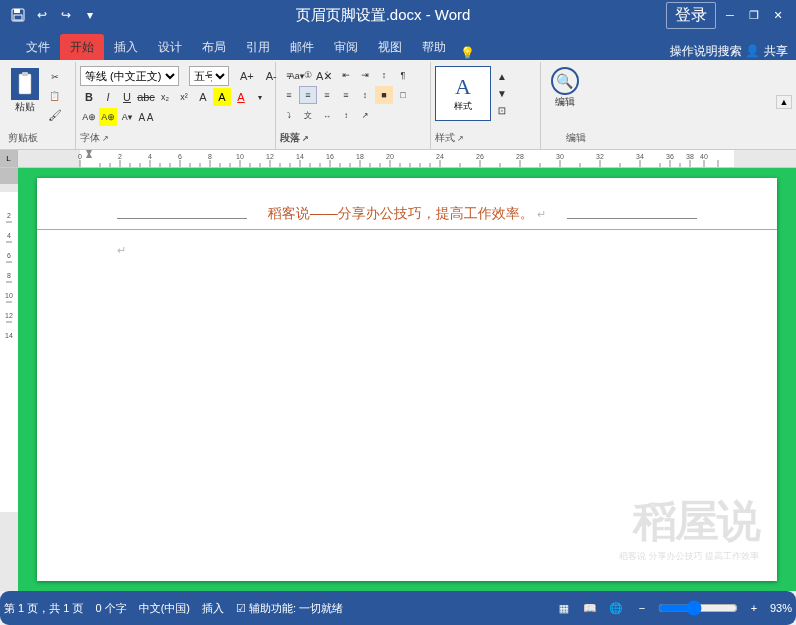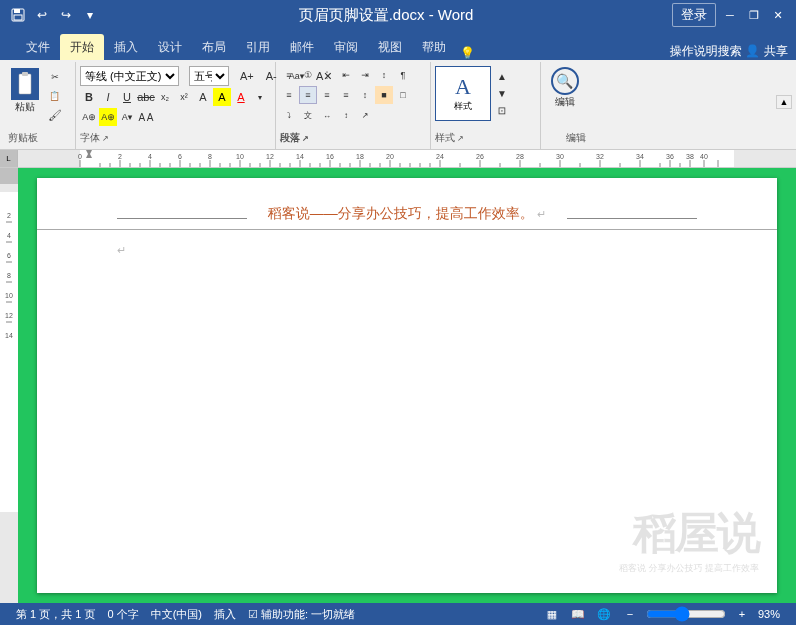--- a/index.html
+++ b/index.html
@@ -20,40 +20,40 @@
     #title-bar .right-controls { display: flex; align-items: center; gap: 4px; }
     .title-btn {
       width: 20px; height: 20px; display: flex; align-items: center; justify-content: center;
       cursor: pointer; font-size: 11px; color: white; border: none; background: transparent;
     }
     .qat-btn { width: 20px; height: 20px; display: flex; align-items: center; justify-content: center; cursor: pointer; color: white; font-size: 12px; }
 
     
     .login-btn {
       background: #2b579a; border: 1px solid rgba(255,255,255,0.5);
-      color: white; font-size: 13px; padding: 2px 8px; cursor: pointer; border-radius: 2px;
+      color: white; font-size: 16px; padding: 2px 8px; cursor: pointer; border-radius: 2px;
     }
 
     
     #ribbon-tabs {
       height: 30px;
       background: #2b579a;
       display: flex;
       align-items: flex-end;
       padding-left: 16px;
     }
     .ribbon-tab {
       height: 26px;
       padding: 0 10px;
       display: flex; align-items: center;
       font-size: 12px; color: rgba(255,255,255,0.85);
       cursor: pointer;
       border-radius: 3px 3px 0 0;
     }
-    .ribbon-tab.active { background: #fef9c3; color: #333; }
+    .ribbon-tab.active { background: #ef4444; color: #333; }
     .ribbon-search {
       margin-left: auto; margin-right: 4px;
       display: flex; align-items: center; color: white; font-size: 12px; gap: 4px; cursor: pointer;
     }
     .ribbon-share { color: white; font-size: 12px; margin-right: 8px; cursor: pointer; }
 
     
     #ribbon-content {
       background: #f0f0f0;
       border-bottom: 1px solid #ccc;
@@ -97,28 +97,29 @@
       background: #f0f0f0;
       border-bottom: 1px solid #ccc;
       display: flex;
       align-items: center;
       overflow: hidden;
       position: relative;
     }
 
     
     #status-bar {
-      height: 22px;
+      height: 34px;
       background: #2b579a;
       display: flex;
       align-items: center;
-      padding: 0 16px;
+      padding: 0 4px;
       gap: 12px;
       color: white;
       font-size: 11px;
+      border-radius: 9px;
     }
     .status-item { color: white; cursor: pointer; }
     .status-right { margin-left: auto; display: flex; align-items: center; gap: 6px; }
     .view-btn { width: 20px; height: 16px; border: none; background: transparent; cursor: pointer; color: white; font-size: 11px; }
 
     
     #app { display: flex; flex-direction: column; height: 625px; }
     #content-area { display: flex; flex: 1; overflow: hidden; }
   </style>
 </head>

